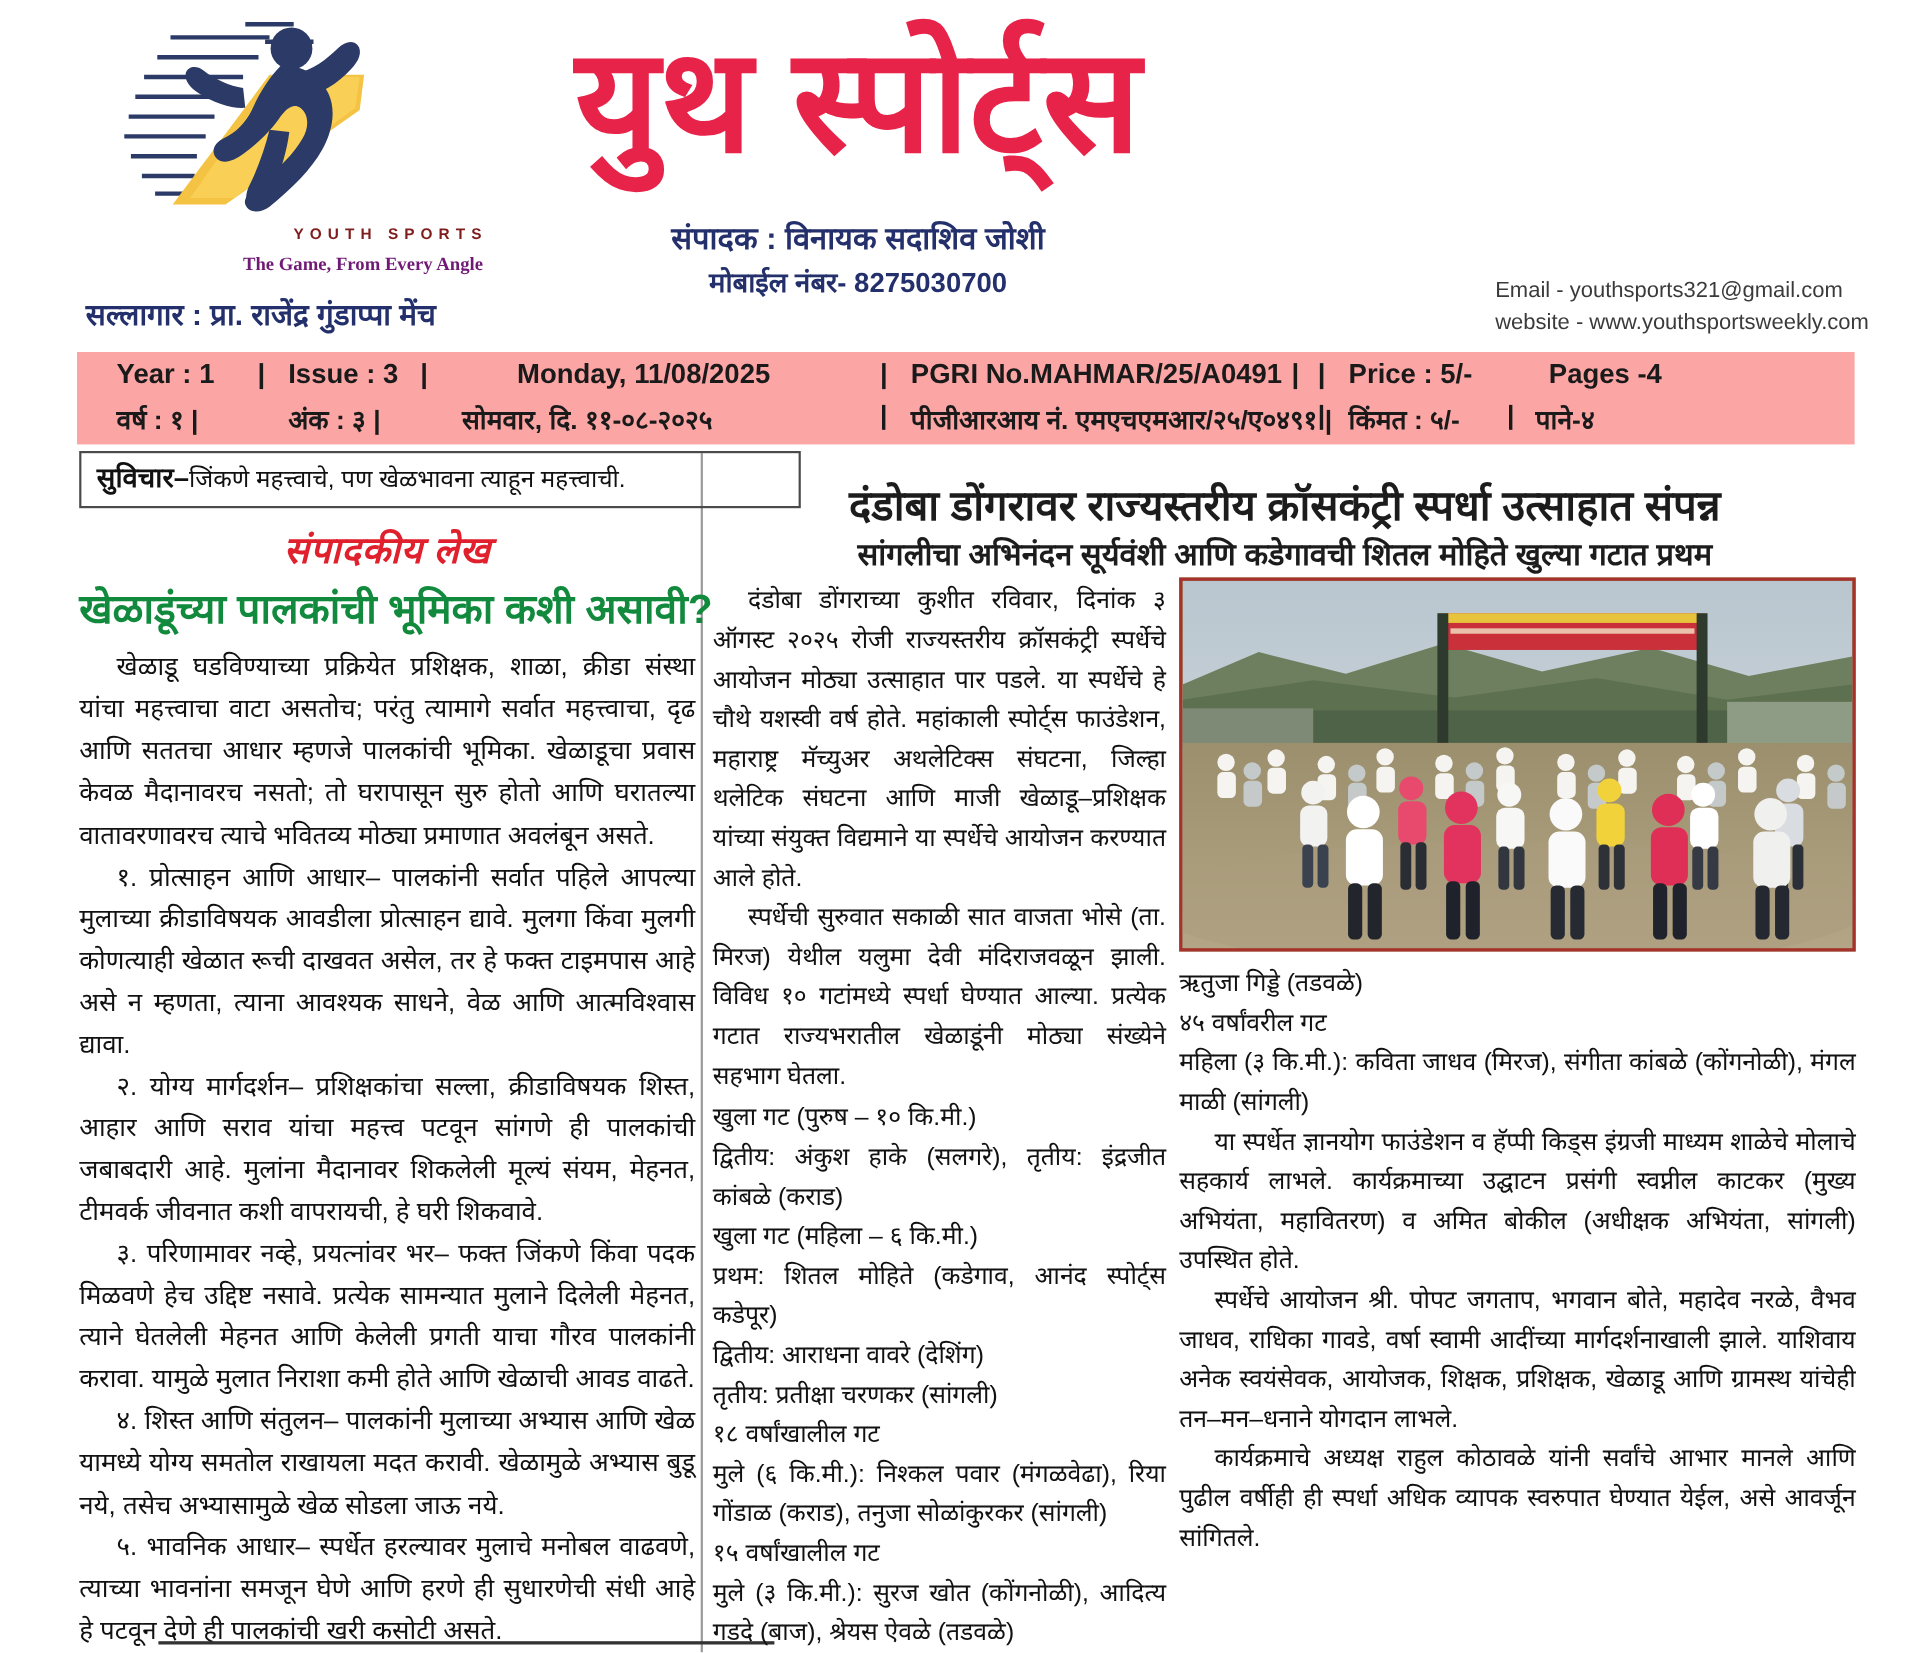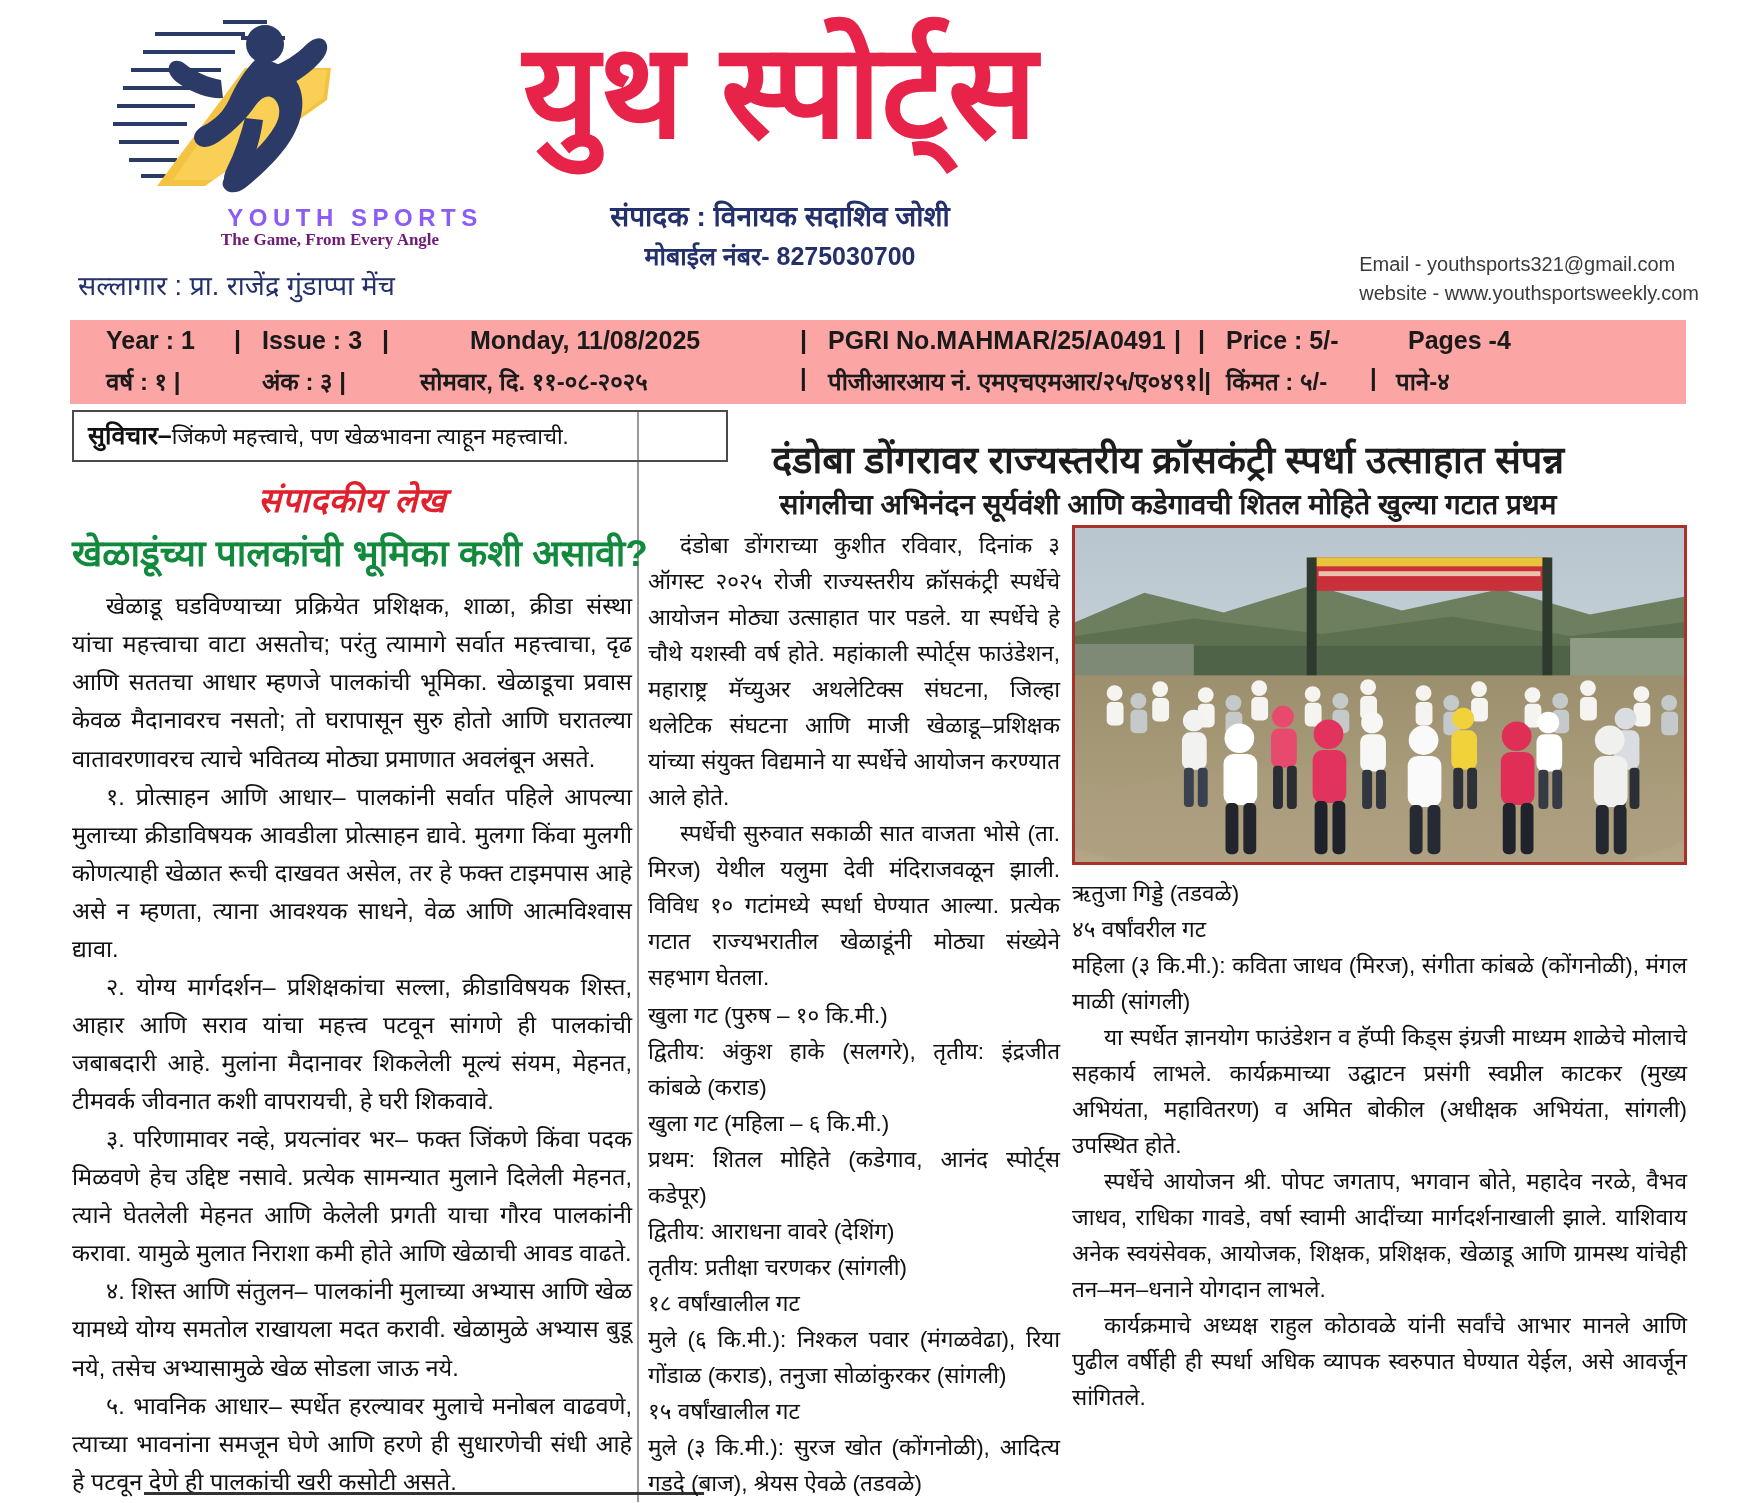--- a/index.html
+++ b/index.html
@@ -13,22 +13,22 @@
   }
   .page{position:relative;width:1754px;height:1503px;}
 
   
   .masthead{position:relative;height:312px;}
 
   .logo-wrap{position:absolute;left:95px;top:8px;width:345px;height:260px;}
   .logo-art{position:absolute;left:0;top:0;width:345px;height:205px;}
   .logo-text1{
     position:absolute;left:120px;top:196px;width:280px;
-    font-size:24px;letter-spacing:5.5px;font-weight:bold;
-    color:#8b5cf6;text-align:center;font-family:"Liberation Sans",sans-serif;
+    font-size:14px;letter-spacing:5.5px;font-weight:bold;
+    color:#7f1d1d;text-align:center;font-family:"Liberation Sans",sans-serif;
   }
   .logo-text2{
     position:absolute;left:70px;top:222px;width:330px;
     font-size:17px;font-weight:bold;color:#701a75;text-align:center;
     font-family:Liberation Serif, serif;font-style:normal;
   }
 
   .title-main{
     position:absolute;left:400px;top:14px;width:760px;
     font-size:132px;line-height:1.18;font-weight:bold;
@@ -41,21 +41,21 @@
     text-align:center;font-size:28px;font-weight:bold;color:#24306b;
     font-family:"Liberation Sans","DejaVu Sans",sans-serif;
   }
   .mobile-line{
     position:absolute;left:400px;top:238px;width:760px;
     text-align:center;font-size:25px;font-weight:bold;color:#24306b;
     font-family:"Liberation Sans","DejaVu Sans",sans-serif;
   }
   .advisor-line{
     position:absolute;left:78px;top:266px;
-    font-size:27px;font-weight:normal;color:#24306b;
+    font-size:27px;font-weight:bold;color:#24306b;
     font-family:"Liberation Sans","DejaVu Sans",sans-serif;
   }
   .contact-block{
     position:absolute;right:55px;top:250px;text-align:left;
     font-size:20px;color:#3a3a3a;line-height:1.45;
     font-family:"Liberation Sans",sans-serif;
   }
 
   
   .infobar{

